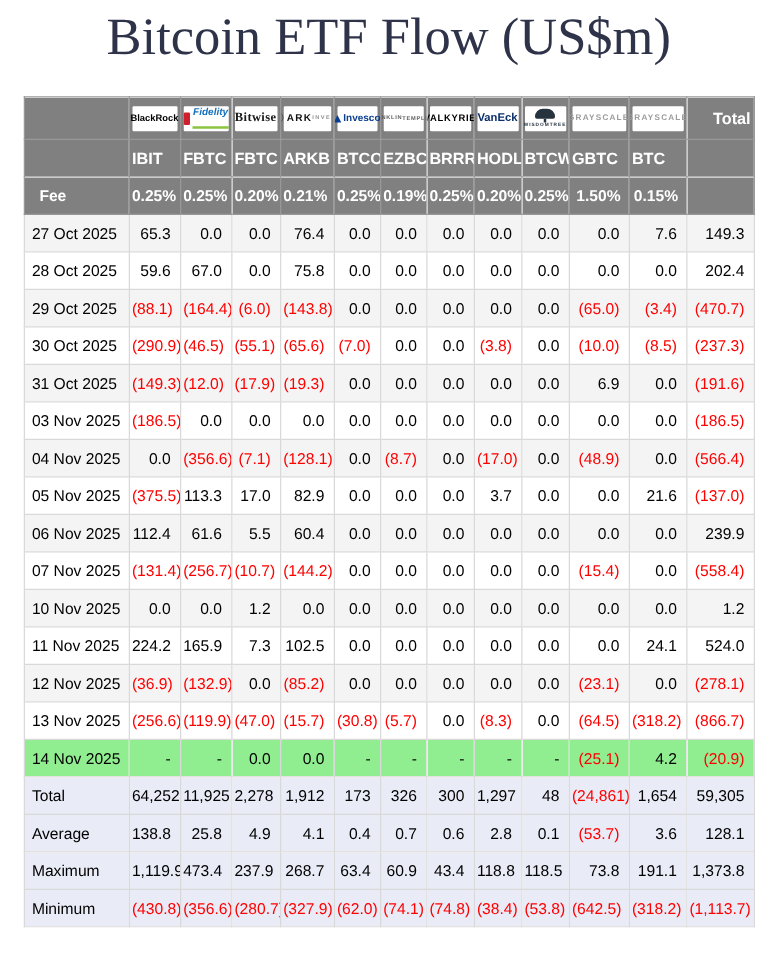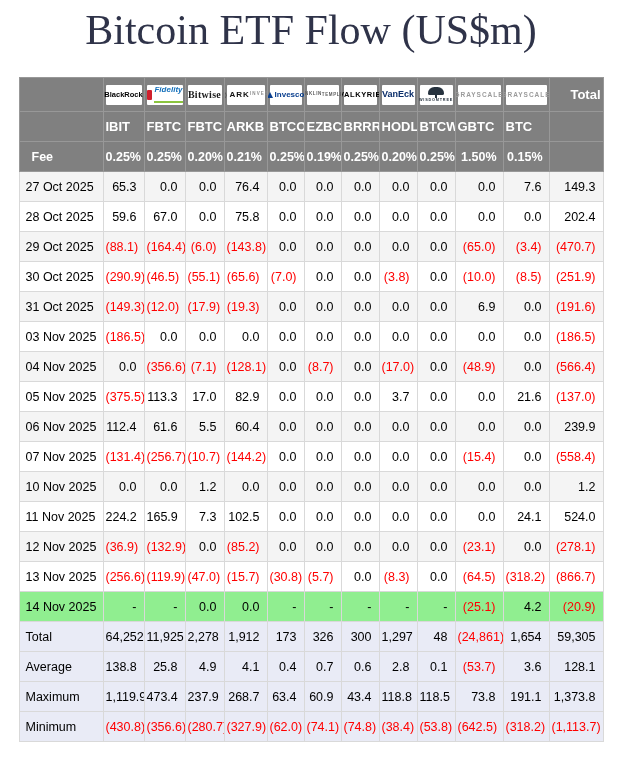--- a/index.html
+++ b/index.html
@@ -278,21 +278,21 @@
         <td class="num neg">(46.5)</td>
         <td class="num neg">(55.1)</td>
         <td class="num neg">(65.6)</td>
         <td class="num neg">(7.0)</td>
         <td class="num">0.0</td>
         <td class="num">0.0</td>
         <td class="num neg">(3.8)</td>
         <td class="num">0.0</td>
         <td class="num neg">(10.0)</td>
         <td class="num neg">(8.5)</td>
-        <td class="num neg">(251.9)</td>
+        <td class="num neg">(237.3)</td>
       </tr>
       <tr>
         <td class="date">31 Oct 2025</td>
         <td class="num neg">(149.3)</td>
         <td class="num neg">(12.0)</td>
         <td class="num neg">(17.9)</td>
         <td class="num neg">(19.3)</td>
         <td class="num">0.0</td>
         <td class="num">0.0</td>
         <td class="num">0.0</td>

